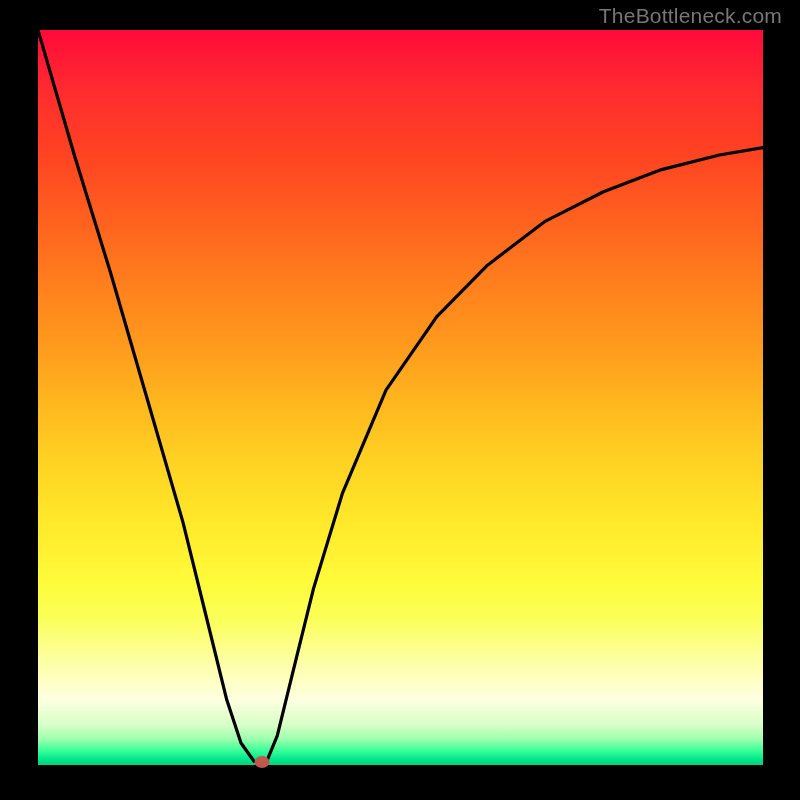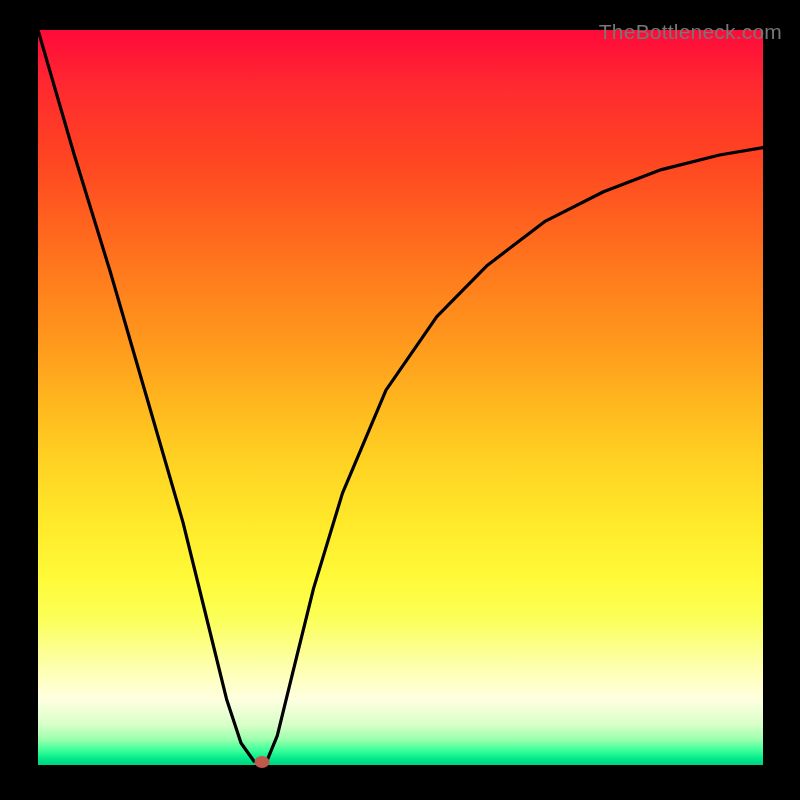--- a/index.html
+++ b/index.html
@@ -12,21 +12,21 @@
     font-family: Arial, Helvetica, sans-serif;
   }
   .outer {
     position: relative;
     width: 800px;
     height: 800px;
     background: #000;
   }
   .watermark {
     position: absolute;
-    top: 20px;
+    top: 4px;
     right: 18px;
     color: #777;
     font-size: 21px;
     font-weight: 500;
     z-index: 10;
     letter-spacing: 0.2px;
   }
   .plot {
     position: absolute;
     left: 38px;

